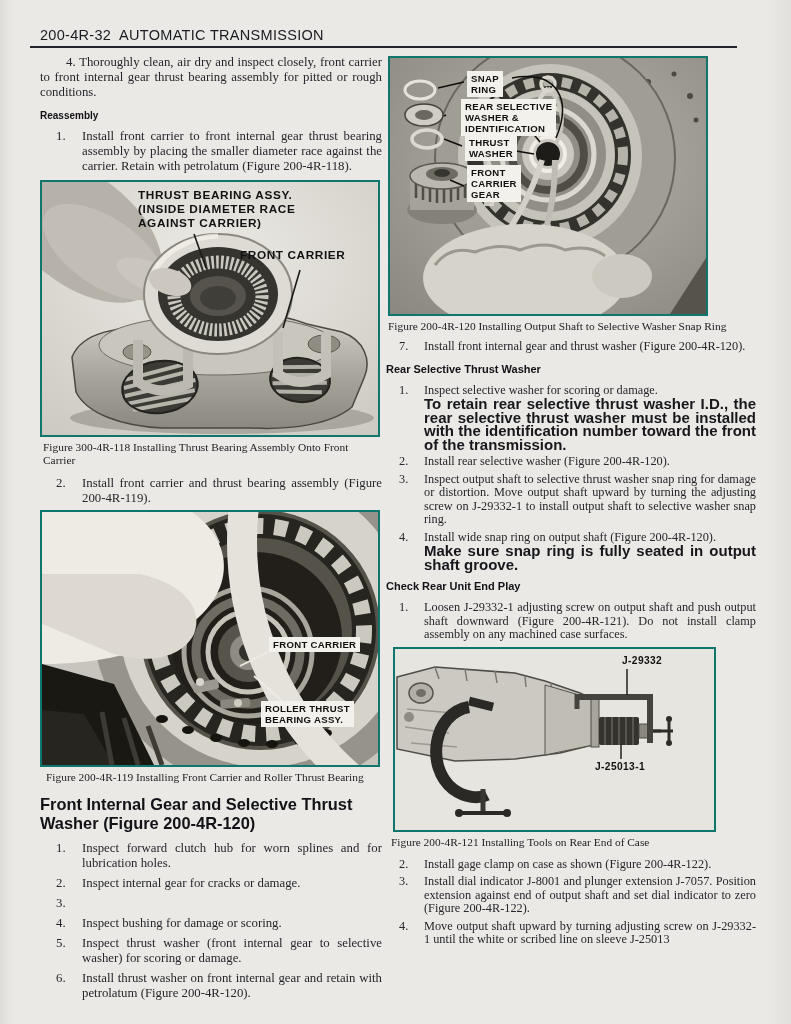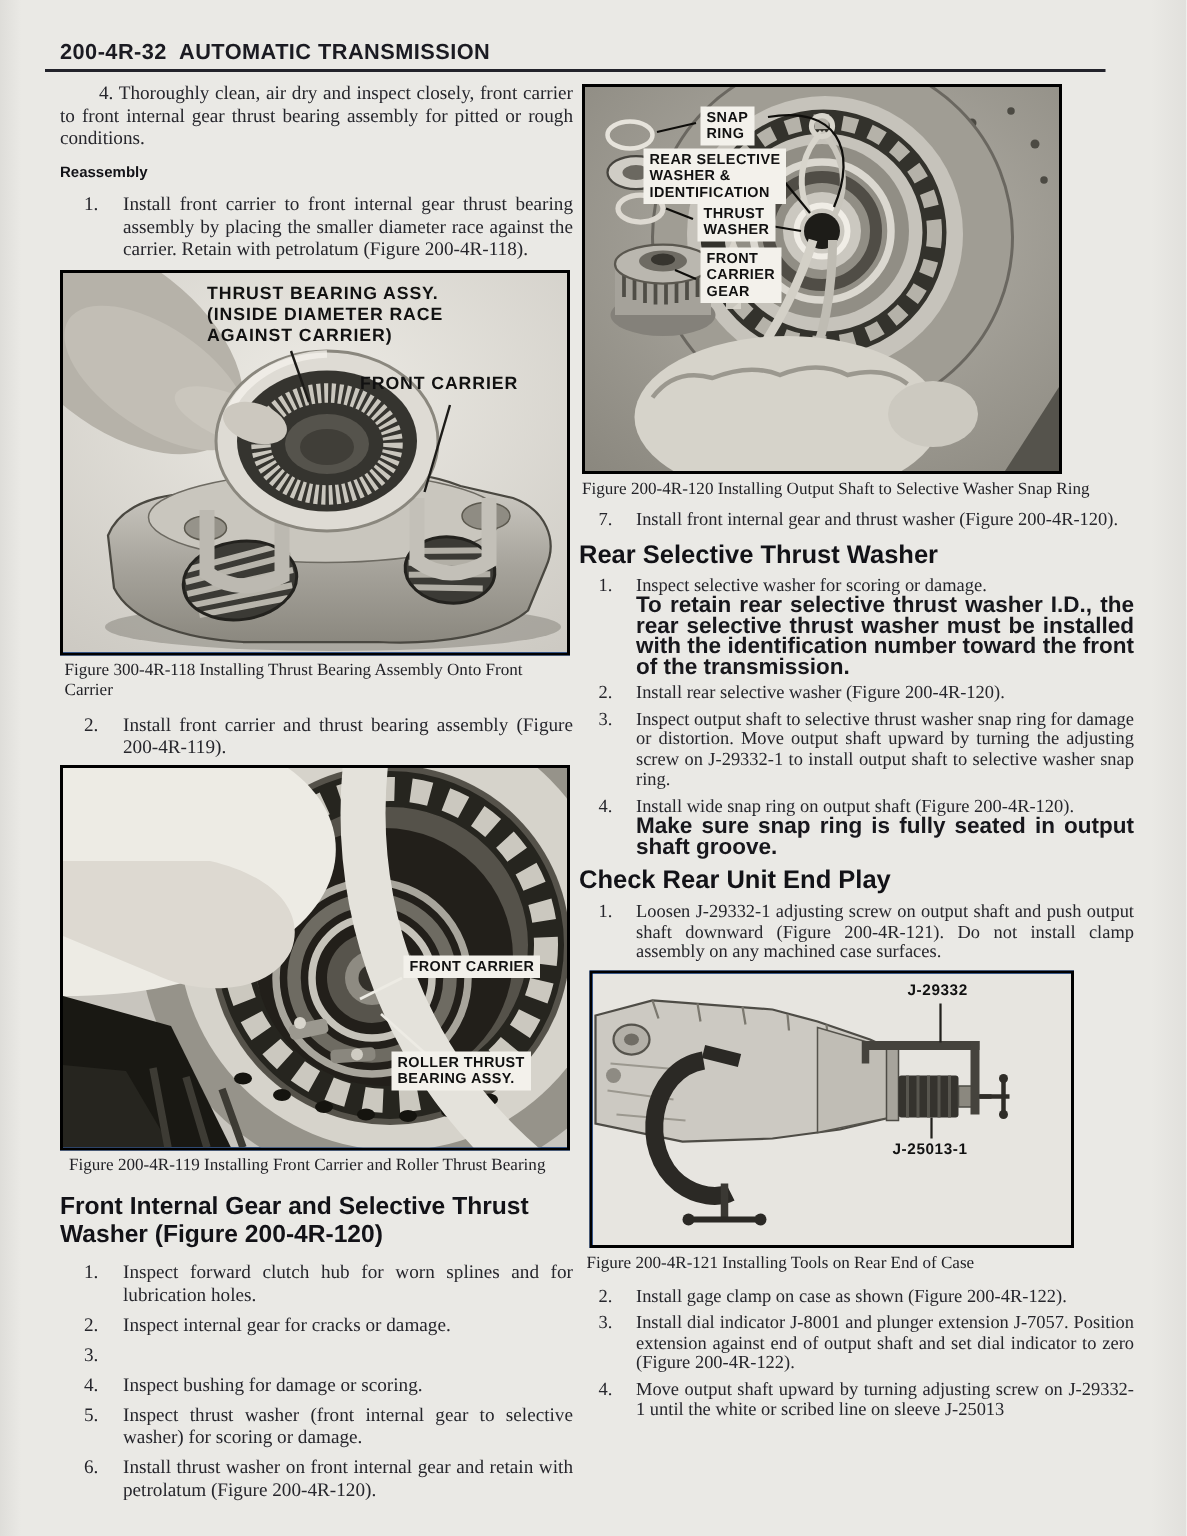--- a/index.html
+++ b/index.html
@@ -4,47 +4,47 @@
 <style>
   html,body{margin:0;padding:0}
   body{
     width:791px;height:1024px;position:relative;overflow:hidden;
     background:linear-gradient(90deg,#deddd9 0,#eae9e5 14px,#eae9e5 97%,#e1e0dc 100%);
     font-family:"Liberation Serif",serif;color:#26262c;
   }
   .page{position:absolute;inset:0;}
   .hdr{
     position:absolute;left:40px;top:27px;white-space:pre;
-    font-family:"Liberation Sans",sans-serif;font-weight:bold;
+    font-family:"Liberation Sans",sans-serif;font-weight:normal;
     font-size:14.5px;letter-spacing:.3px;color:#1b1b22;
   }
   .hdr-rule{position:absolute;left:30px;top:46px;width:707px;height:2.2px;background:#23232b}
   .col{position:absolute}
   .col-left{left:40px;top:55px;width:342px}
   .col-right{left:386px;top:56px;width:370px}
 
   .body-text{margin:0;text-align:justify;font-size:12.8px;line-height:15px}
   .indent{text-indent:26px}
 
   .h-sans{font-family:"Liberation Sans",sans-serif;font-weight:bold;color:#121217}
   .h-sub{font-size:10px;line-height:17px;margin:7px 0 0 0}
   .h-main{font-size:16.4px;line-height:19.5px;margin:10px 0 0 0}
-  .h-right{font-size:17px;line-height:17px;margin:7px 0 0 0}
+  .h-right{font-size:11px;line-height:17px;margin:7px 0 0 0}
 
   .step{display:flex;margin-top:5px;font-size:12.8px;line-height:15px}
   .step-num{flex:0 0 26px;padding-left:16px}
   .step-text{flex:1;text-align:justify}
   .stepR{font-size:12.3px;line-height:13.5px;margin-top:4px}
   .stepR .step-num{flex:0 0 25px;padding-left:13px}
   .bold-note{
     display:block;font-family:"Liberation Sans",sans-serif;font-weight:bold;
     font-size:15px;line-height:13.5px;text-align:justify;color:#17171c;
   }
 
-  .figure{position:relative;border:2px solid #000000;background:#3b82f6;overflow:hidden;box-sizing:content-box}
+  .figure{position:relative;border:2px solid #0f766e;background:#15803d;overflow:hidden;box-sizing:content-box}
   .fig118{width:336px;height:253px;margin-top:6px}
   .fig119{width:336px;height:253px;margin-top:4px}
   .fig120{width:316px;height:256px;margin-left:2px}
   .fig121{width:319px;height:181px;margin-left:7px;margin-top:5px}
   .figure svg{display:block}
 
   .caption{
     font-family:Liberation Serif, serif;font-size:11.4px;line-height:13.2px;
     text-align:left;color:#222227;margin:4px auto 0 auto;
   }
@@ -257,21 +257,21 @@
         <path d="M74,24 L48,30" stroke="#0f0e0b" stroke-width="1.5"></path>
         <path d="M122,20 C168,12 182,42 166,80" stroke="#0f0e0b" stroke-width="1.5" fill="none"></path>
         <path d="M54,58 L56,57" stroke="#0f0e0b" stroke-width="1.5"></path>
         <path d="M132,62 L150,84" stroke="#0f0e0b" stroke-width="1.5"></path>
         <path d="M72,88 L54,81" stroke="#0f0e0b" stroke-width="1.5"></path>
         <path d="M120,92 L144,96" stroke="#0f0e0b" stroke-width="1.5"></path>
         <path d="M74,128 L60,122" stroke="#0f0e0b" stroke-width="1.5"></path>
       </svg>
       <div class="flabel boxed" style="left:78px;top:14px">SNAP
 RING</div>
-      <div class="flabel boxed" style="left:40px;top:42px">REAR SELECTIVE
+      <div class="flabel boxed" style="left:72px;top:42px">REAR SELECTIVE
 WASHER &amp;
 IDENTIFICATION</div>
       <div class="flabel boxed" style="left:76px;top:78px">THRUST
 WASHER</div>
       <div class="flabel boxed" style="left:78px;top:108px">FRONT
 CARRIER
 GEAR</div>
     </div>
     <div class="caption" style="width:366px">Figure 200-4R-120 Installing Output Shaft to Selective Washer Snap Ring</div>
 
@@ -330,21 +330,21 @@
           <circle cx="274" cy="94" r="3" fill="#2f2d28"></circle>
         <path d="M74,58 C38,64 30,118 58,140 C70,149 84,150 92,146" fill="none" stroke="#2b2925" stroke-width="12"></path>
         <path d="M74,52 L98,58" stroke="#2b2925" stroke-width="9"></path>
         <path d="M88,140 L88,164" stroke="#3a3833" stroke-width="5"></path>
         <path d="M64,164 L112,164" stroke="#2b2925" stroke-width="4"></path>
         <circle cx="64" cy="164" r="4" fill="#2b2925"></circle>
           <circle cx="112" cy="164" r="4" fill="#2b2925"></circle>
         <path d="M232,20 L232,46" stroke="#22211d" stroke-width="1.5"></path>
         <path d="M226,96 L226,110" stroke="#22211d" stroke-width="1.5"></path>
       </svg>
-      <div class="flabel lab121" style="left:210px;top:6px">J-29332</div>
+      <div class="flabel lab121" style="left:227px;top:6px">J-29332</div>
       <div class="flabel lab121" style="left:200px;top:112px">J-25013-1</div>
     </div>
     <div class="caption" style="width:360px">Figure 200-4R-121 Installing Tools on Rear End of Case</div>
 
     <div class="step stepR" style="margin-top:9px">
       <span class="step-num">2.</span>
       <span class="step-text">Install gage clamp on case as shown (Figure 200-4R-122).</span>
     </div>
     <div class="step stepR">
       <span class="step-num">3.</span>

